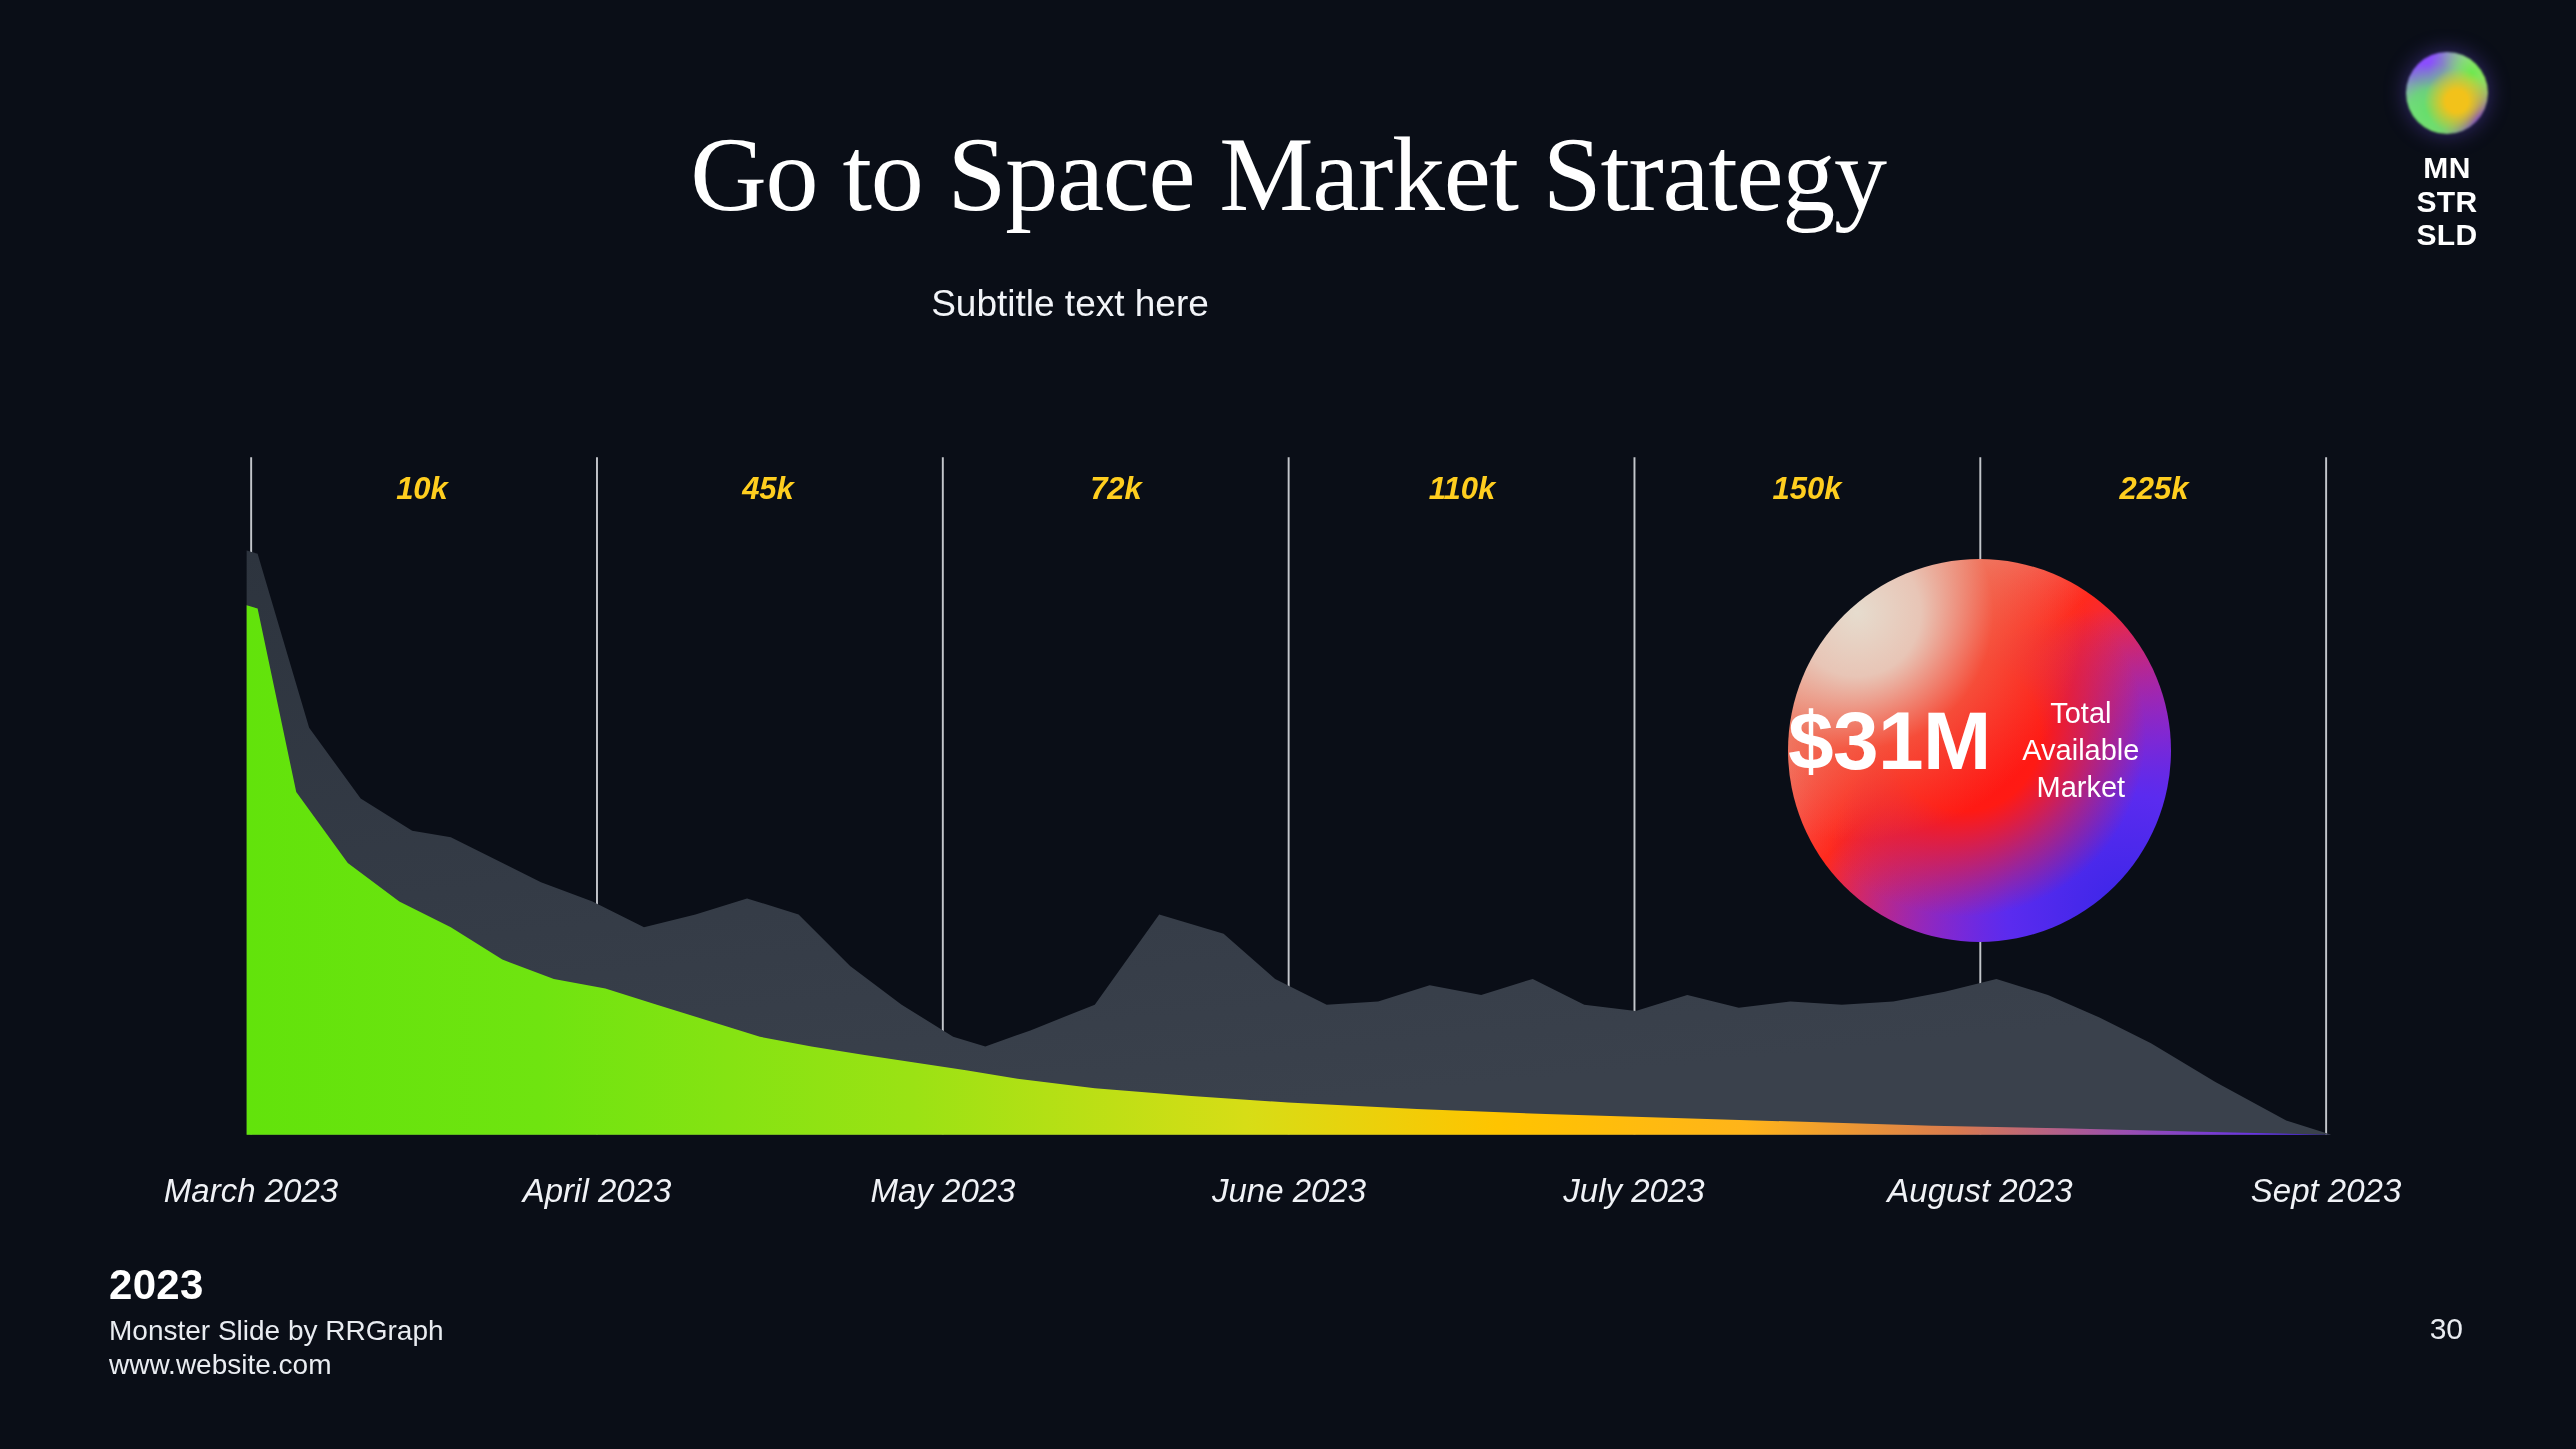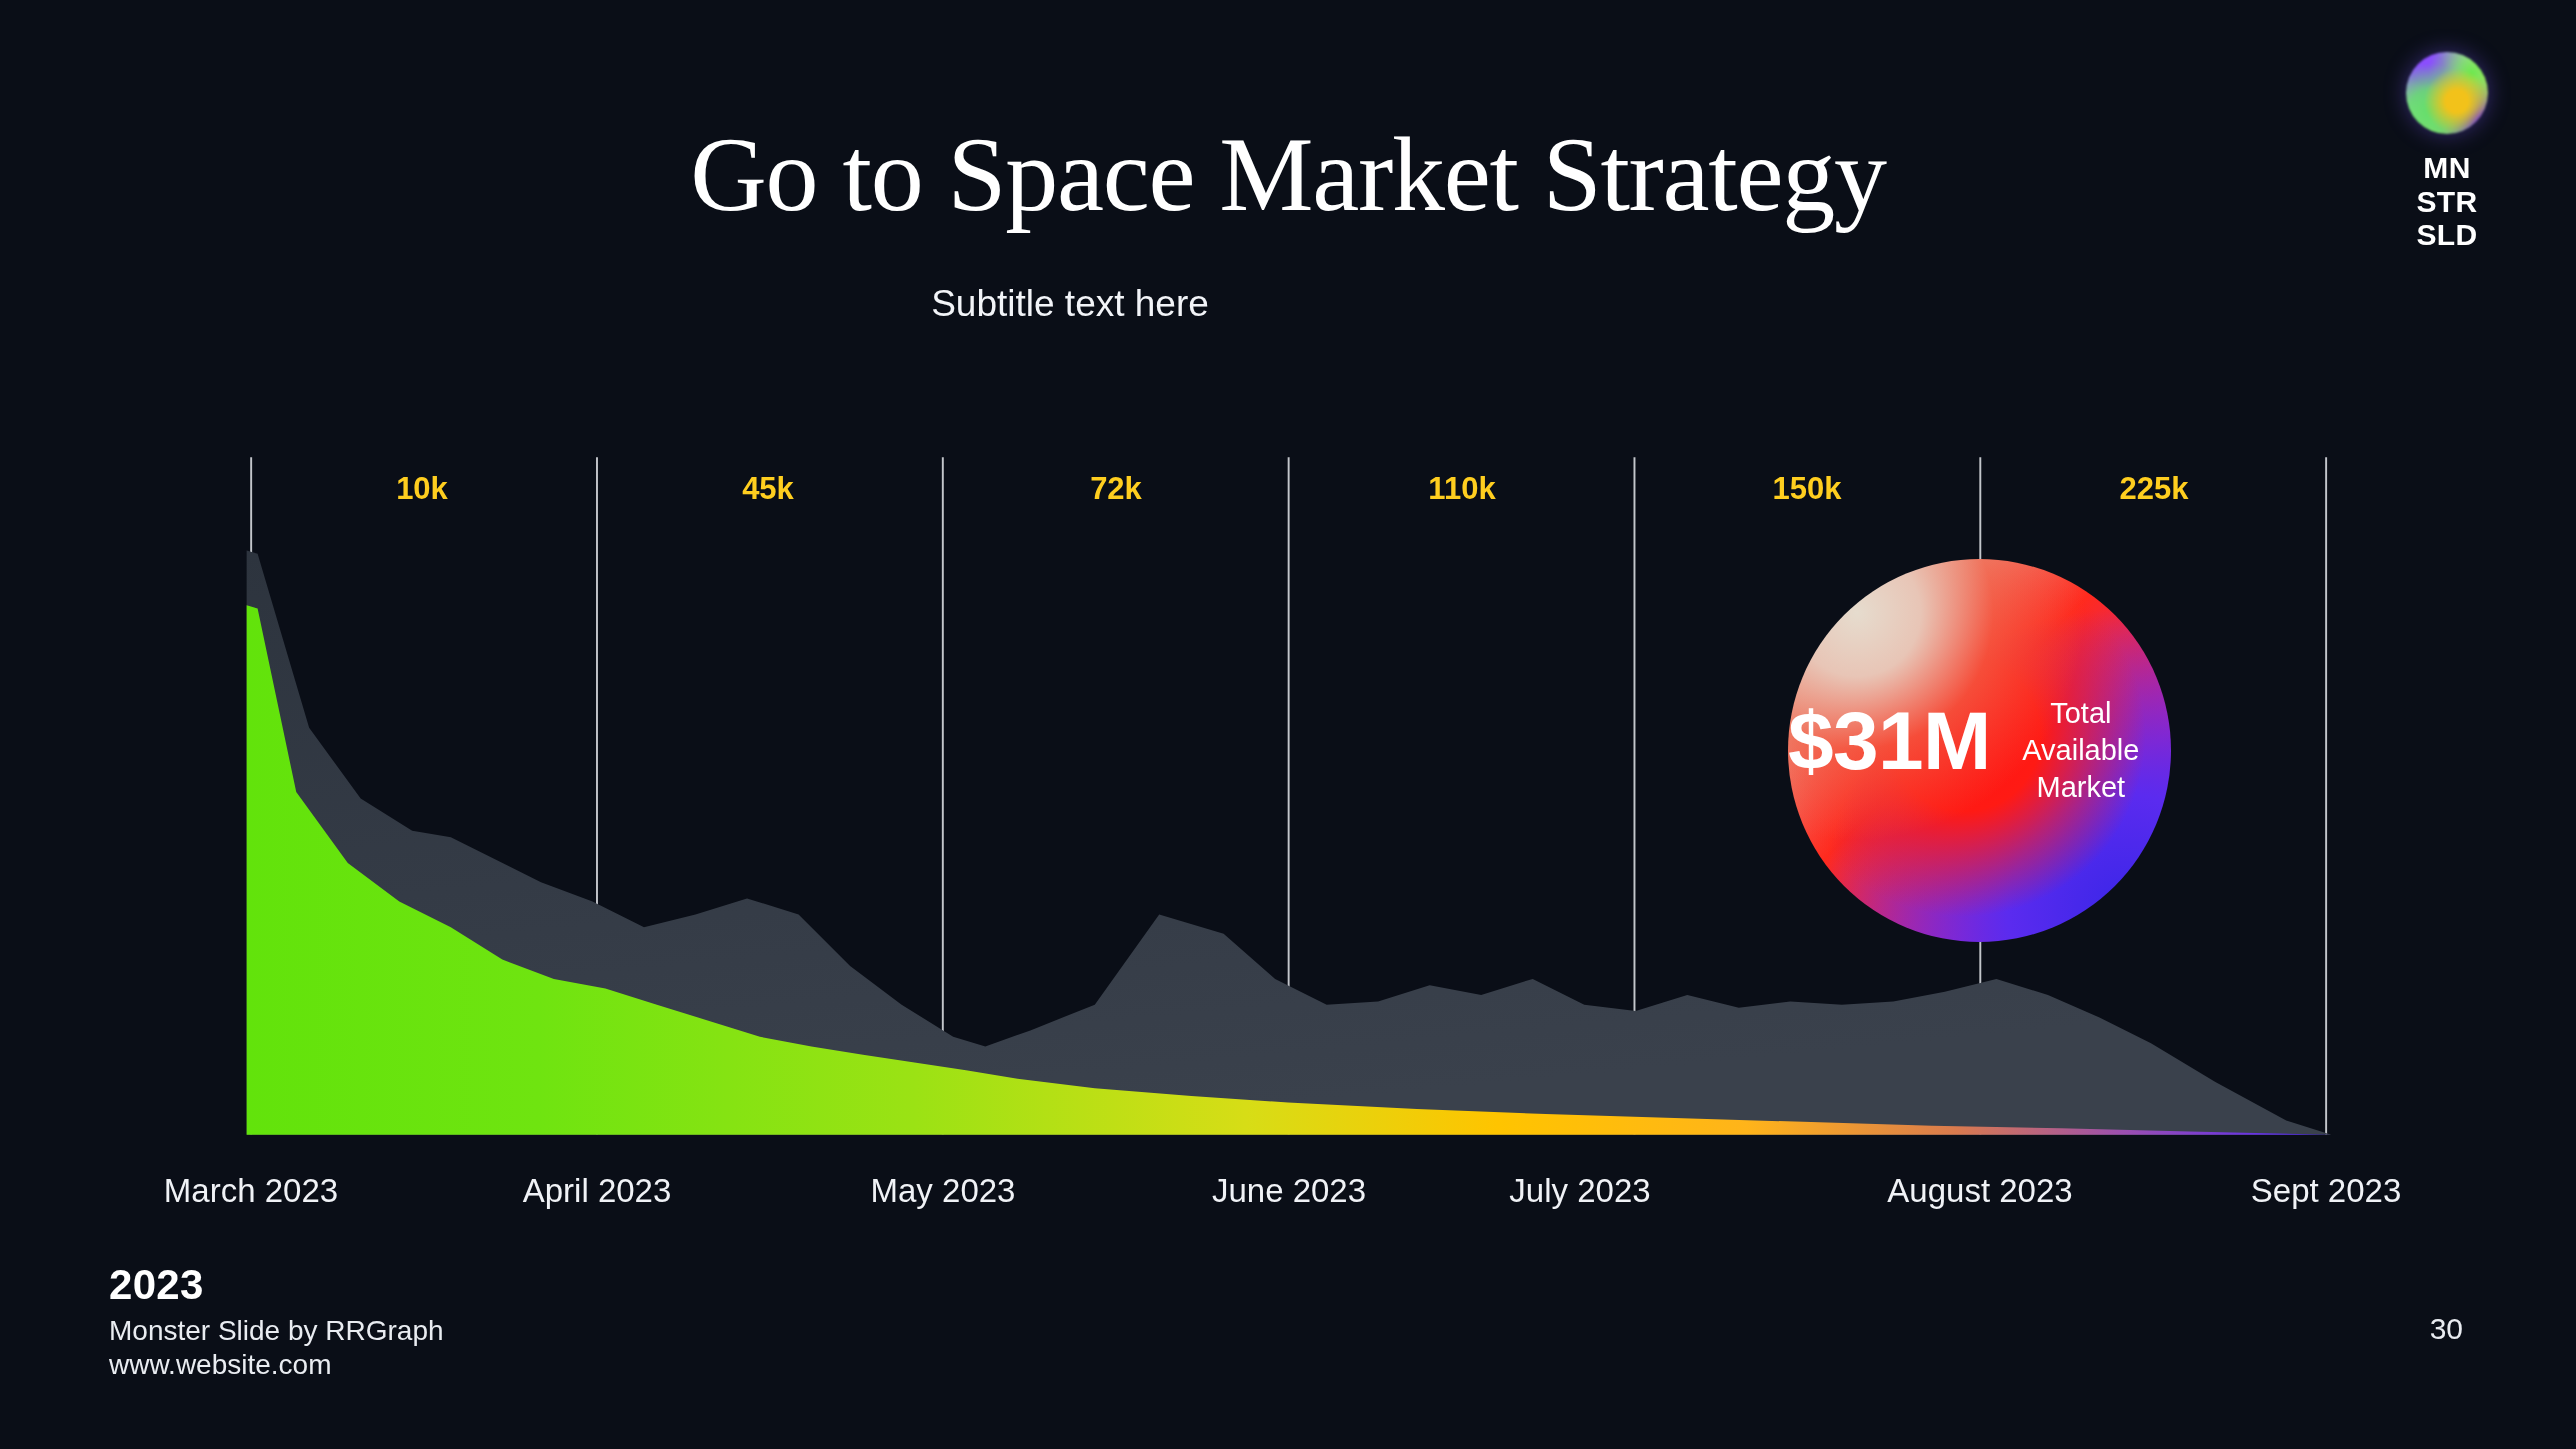--- a/index.html
+++ b/index.html
@@ -64,21 +64,21 @@
     font-weight:700;
     line-height:1.13;
     color:#FFFFFF;
     letter-spacing:0.3px;
   }
 
   
   .chart-area {
     position:absolute;
     left:0; top:0;
-    width:2576px; height:1232px;
+    width:2576px; height:1232px;font-style:italic;
   }
   .chart-svg { position:absolute; left:0; top:0; }
 
   .vlabel {
     position:absolute;
     transform:translateX(-50%);
     font-size:31px;
     font-weight:700;
     color:#FFCE1F;
     white-space:nowrap;
@@ -221,21 +221,21 @@
     <div class="vlabel" style="left:768px; top:471px;">45k</div>
     <div class="vlabel" style="left:1116px; top:471px;">72k</div>
     <div class="vlabel" style="left:1462px; top:471px;">110k</div>
     <div class="vlabel" style="left:1807px; top:471px;">150k</div>
     <div class="vlabel" style="left:2154px; top:471px;">225k</div>
 
     <div class="xlabel" style="left:251px;  top:1172px;">March 2023</div>
     <div class="xlabel" style="left:597px;  top:1172px;">April 2023</div>
     <div class="xlabel" style="left:943px; top:1172px;">May 2023</div>
     <div class="xlabel" style="left:1289px; top:1172px;">June 2023</div>
-    <div class="xlabel" style="left:1580px; top:1172px;">July 2023</div>
+    <div class="xlabel" style="left:1634px; top:1172px;">July 2023</div>
     <div class="xlabel" style="left:1980px; top:1172px;">August 2023</div>
     <div class="xlabel" style="left:2326px; top:1172px;">Sept 2023</div>
   </div>
 
   <div class="tam-bubble">
     <div class="tam-value">$31M</div>
     <div class="tam-label">Total Available Market</div>
   </div>
 
   <div class="footer-year">2023</div>

